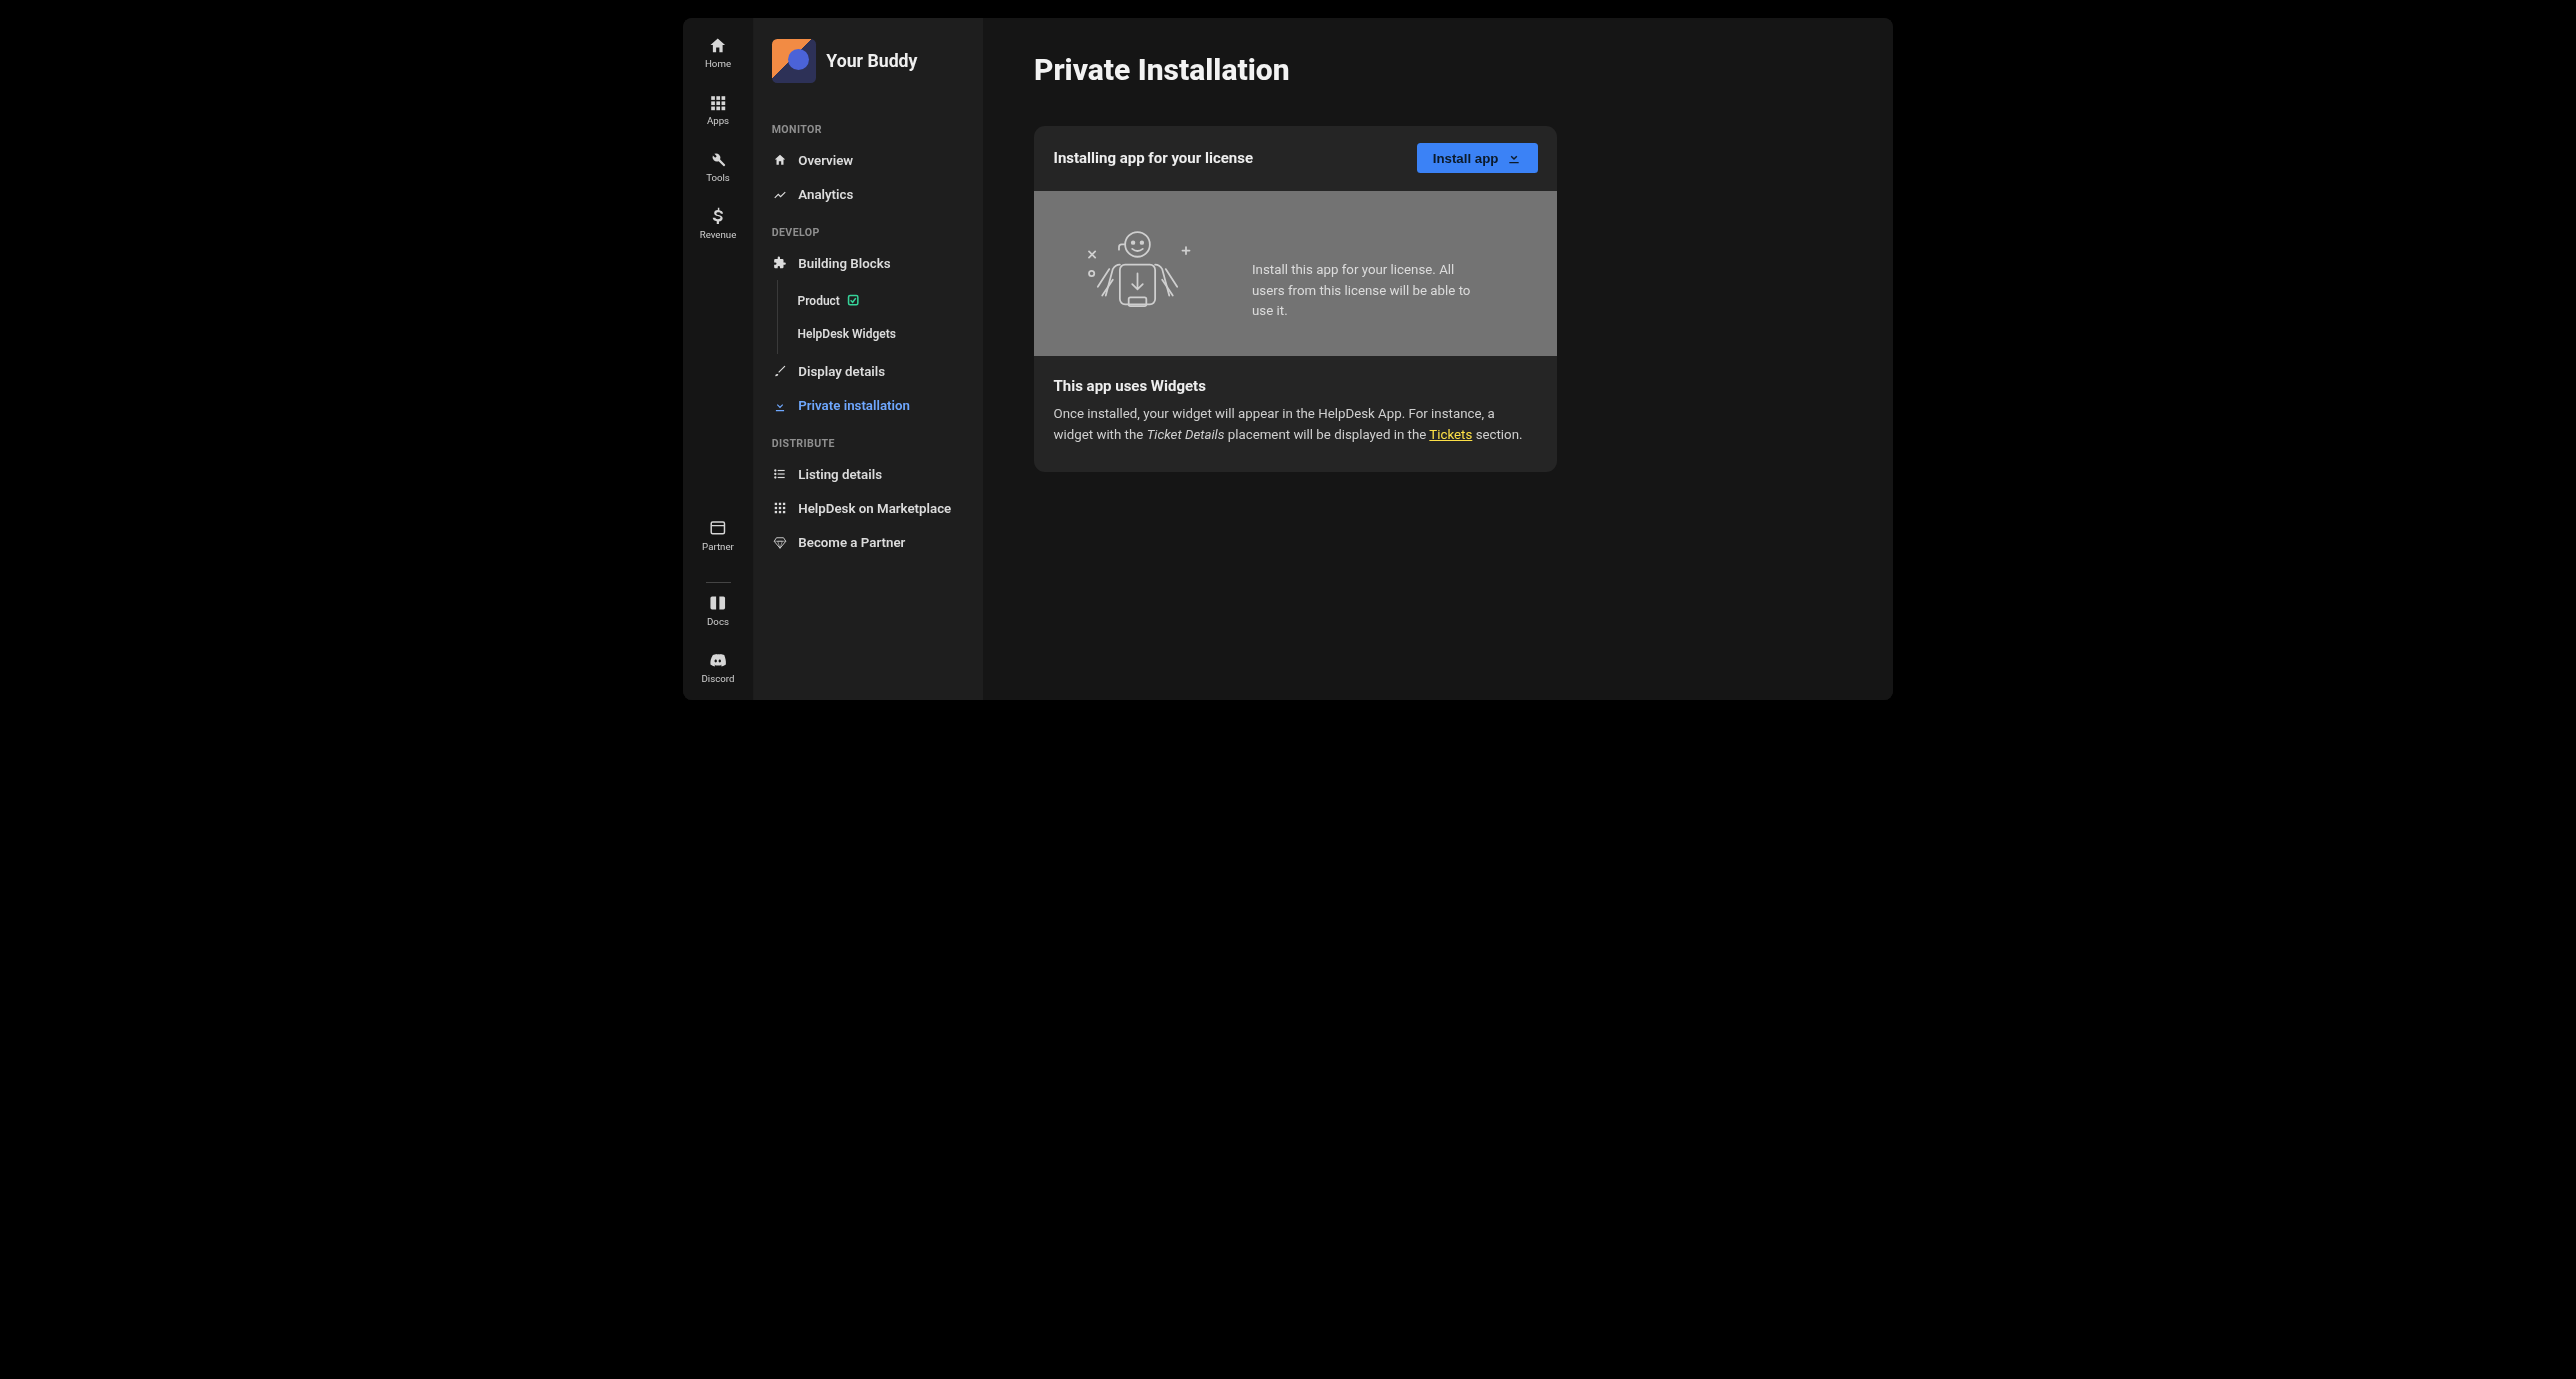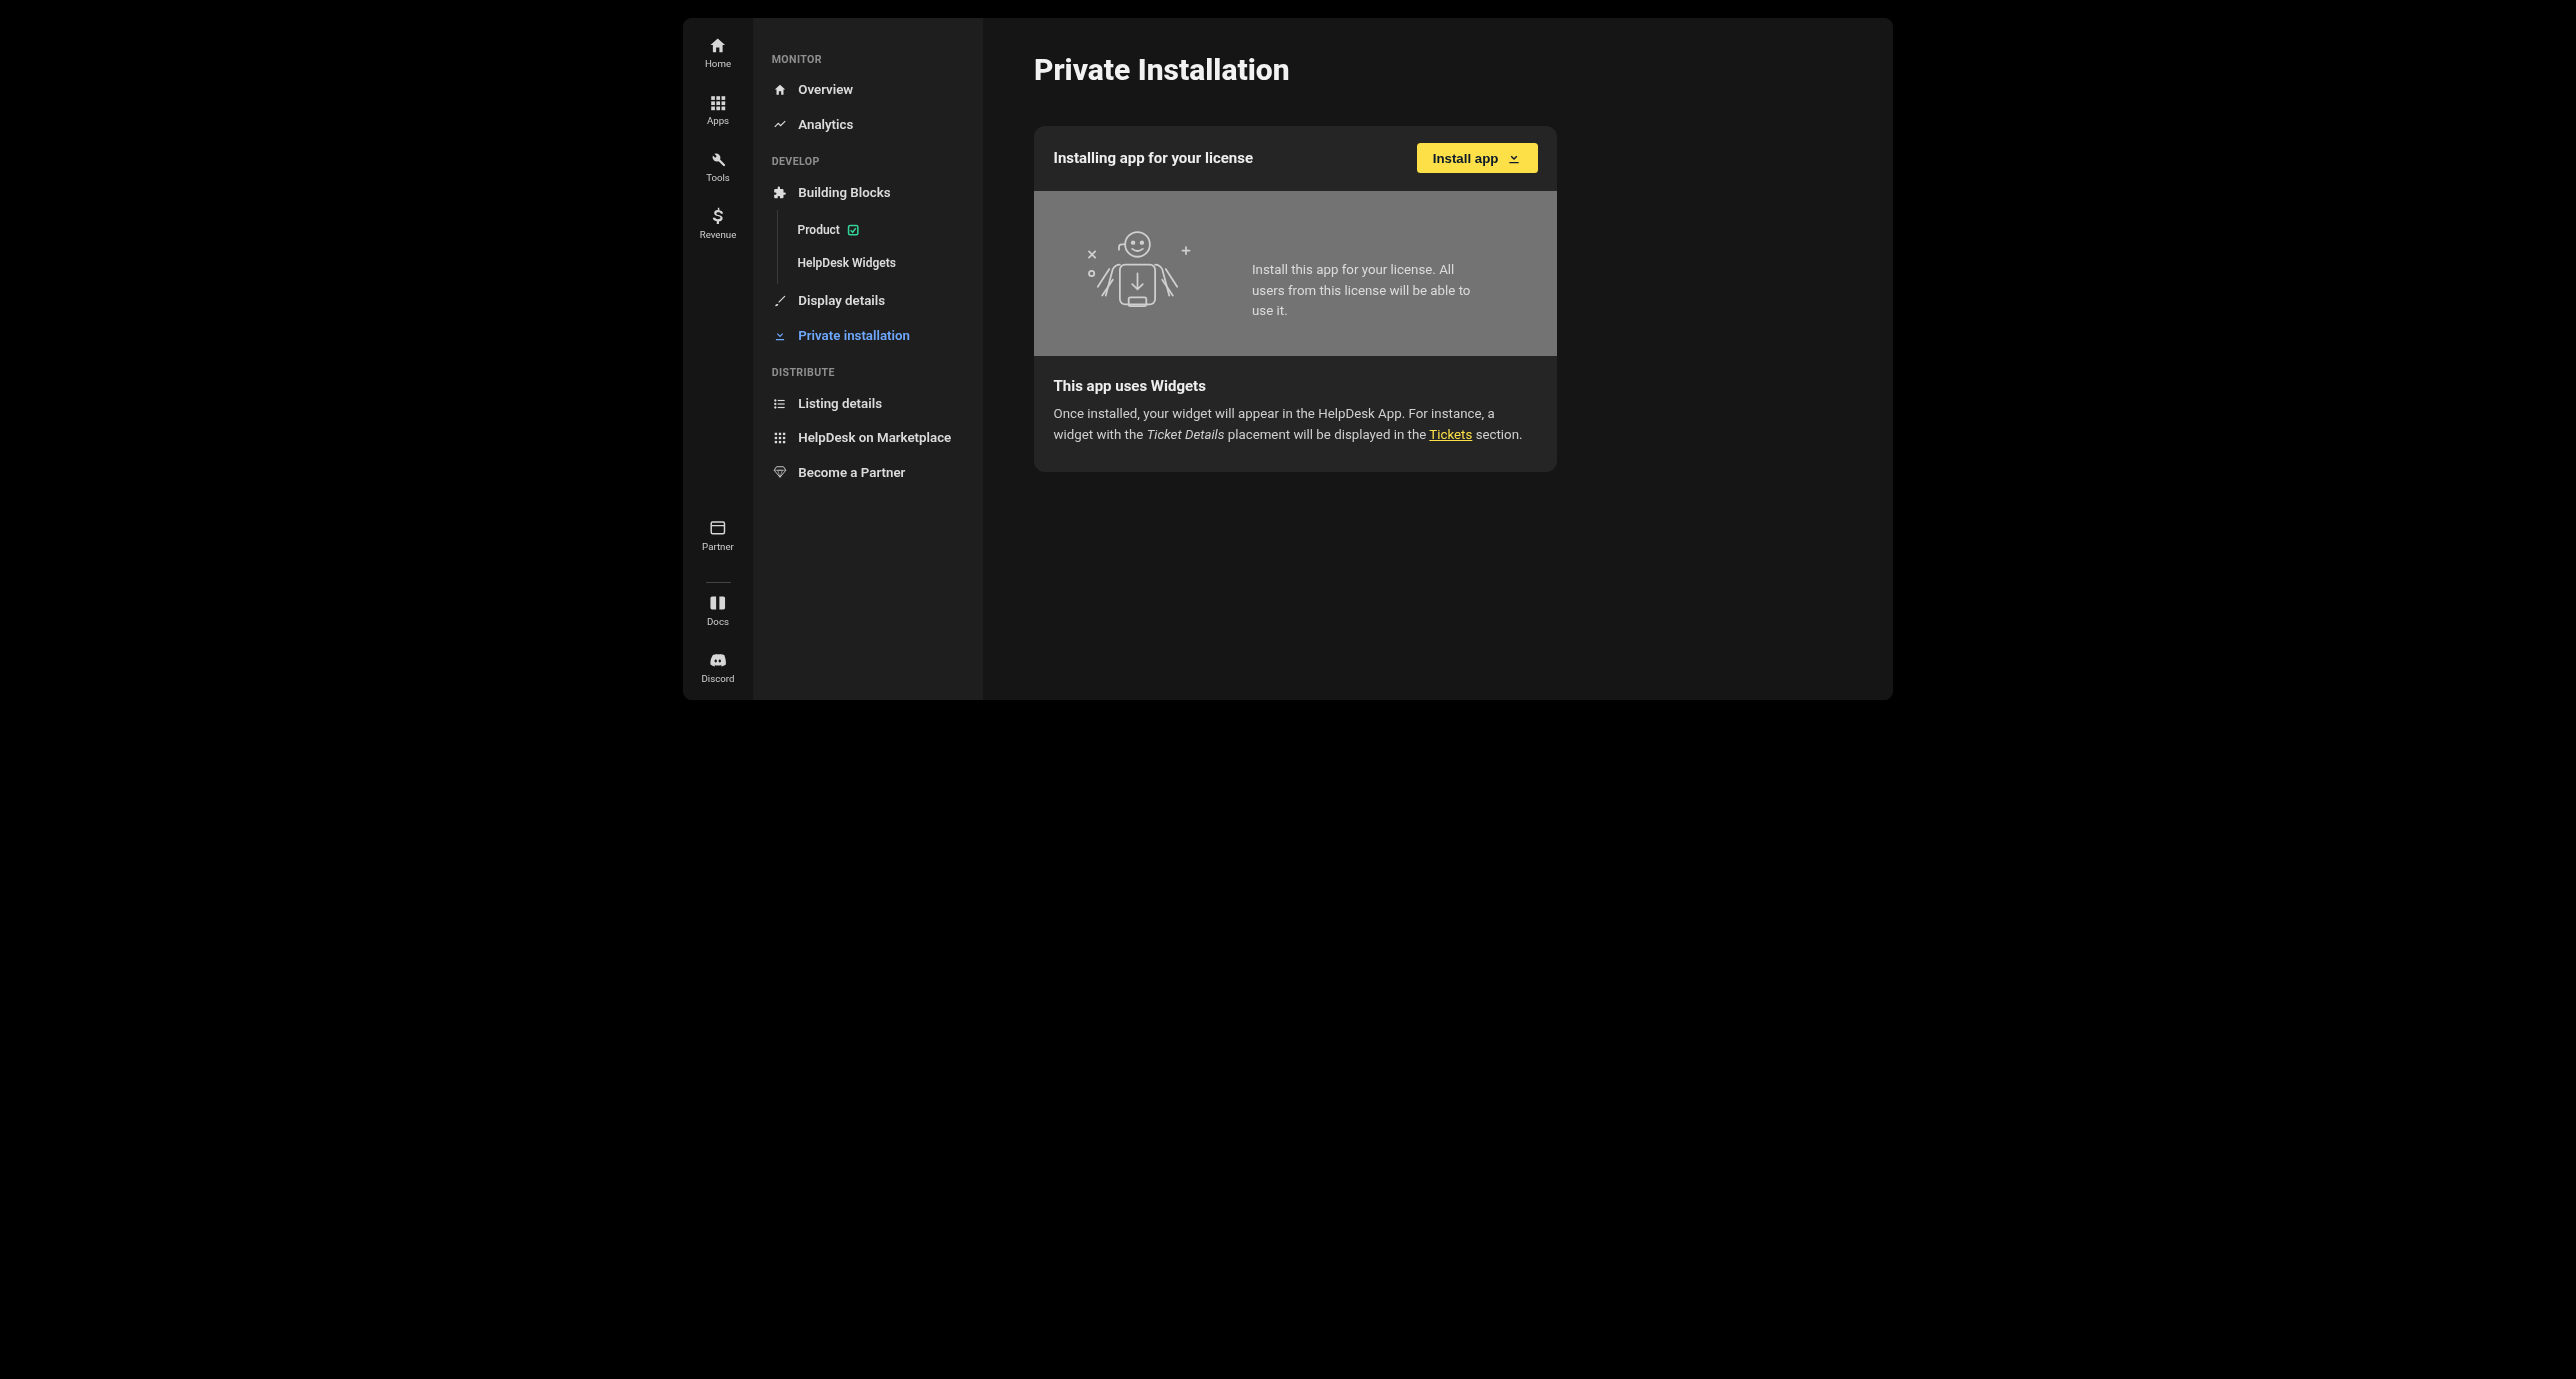--- a/index.html
+++ b/index.html
@@ -130,21 +130,21 @@
   align-items: center;
   justify-content: space-between;
   padding: 17.7px 19.5px;
 }
 .card-header-title {
   font-size: 15px;
   font-weight: 700;
   color: #eeeeee;
 }
 .install-btn {
-  background: #fde047;
+  background: #3b82f6;
   color: #0c1a2a;
   font-weight: 700;
   font-size: 13.3px;
   padding: 7px 16px;
   border: none;
   border-radius: 3.5px;
   cursor: pointer;
   display: inline-flex;
   align-items: center;
 }
@@ -259,20 +259,24 @@
       <span class="ic">
         <svg viewBox="0 0 24 24" width="19.5" height="19.5" fill="currentColor">
             <path d="M20 5c-1.5-.7-3-1.2-4.7-1.4l-.3.6c-1.3-.2-2.7-.2-4 0l-.3-.6C9 3.8 7.5 4.3 6 5 3.4 9 2.7 12.8 3 16.6c1.8 1.3 3.5 2.1 5.2 2.6l.8-1.3c-.5-.2-1-.4-1.4-.7l.3-.3c3 1.4 6.2 1.4 9.2 0l.3.3c-.5.3-.9.5-1.4.7l.8 1.3c1.7-.5 3.4-1.3 5.2-2.6.4-4.4-.7-8.2-2-11.6zM9.5 14c-.8 0-1.5-.8-1.5-1.8s.7-1.8 1.5-1.8 1.5.8 1.5 1.8S10.3 14 9.5 14zm5 0c-.8 0-1.5-.8-1.5-1.8s.7-1.8 1.5-1.8 1.5.8 1.5 1.8-.7 1.8-1.5 1.8z"></path>
           </svg>
       </span>
       <span class="lbl">Discord</span>
     </div>
   </div>
 
   <div class="sidebar">
+    <div class="app-identity">
+      <div class="app-logo"></div>
+      <div class="app-name">Your Buddy</div>
+    </div>
 
     <div class="section-label">MONITOR</div>
     <div class="nav-item">
       <span class="nic">
           <svg viewBox="0 0 24 24" width="14" height="14" fill="currentColor">
             <path d="M12 3l9 8h-3v9h-4v-6H10v6H6v-9H3z"></path>
           </svg>
         </span>
       <span>Overview</span>
     </div>

